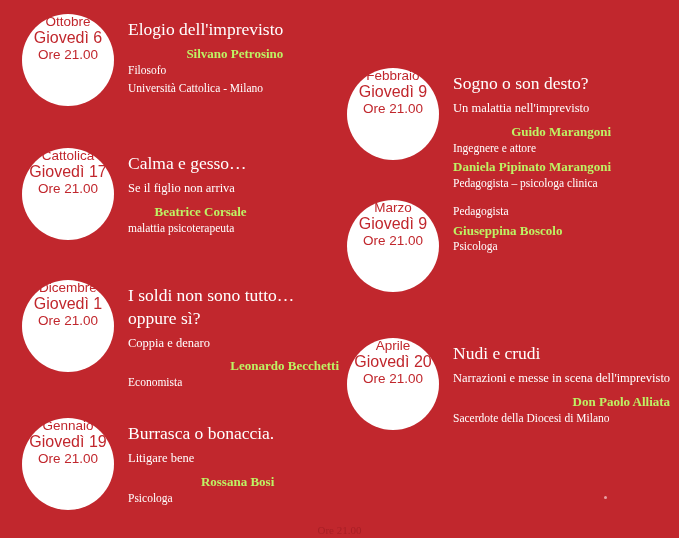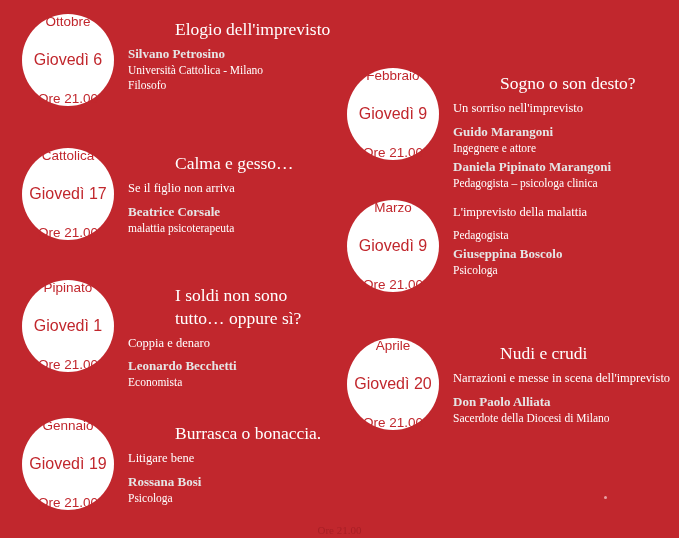--- a/index.html
+++ b/index.html
@@ -37,53 +37,53 @@
 
   .date-badge {
     width: 92px;
     height: 92px;
     border-radius: 50%;
     background: #ffffff;
     color: #c1272d;
     display: flex;
     flex-direction: column;
     align-items: center;
-    justify-content: space-between;
+    justify-content: flex-start;
     flex: 0 0 auto;
     line-height: 1.12;
     font-size: 13.5px;
     font-family: "Liberation Sans", sans-serif;
     text-align: center;
   }
   .date-badge .month { font-size: 13.5px; }
   .date-badge .day { font-size: 16px; }
   .date-badge .time { font-size: 13.5px; }
 
   .details {
     margin-left: 14px;
     padding-top: 4px;
   }
   .title {
     font-size: 17.5px;
     line-height: 1.3;
     margin-bottom: 5px;
     color: #ffffff;
-    margin-left: 47px;
   }
   .subtitle {
     font-size: 12.5px;
     line-height: 1.35;
     margin-bottom: 7px;
     color: #ffffff;
   }
   .speaker {
     font-size: 13px;
     font-weight: bold;
     line-height: 1.3;
-    color: #e5e5e5;
+    color: #bef264;
+    text-align: right;
   }
   .role {
     font-size: 11.5px;
     line-height: 1.35;
     margin-bottom: 3px;
     color: #ffffff;
   }
   .role.last { margin-bottom: 0; }
 
   
@@ -126,42 +126,42 @@
 
     <div class="event" id="ev-0">
       <div class="date-badge">
         <span class="month">Ottobre</span>
         <span class="day">Giovedì 6</span>
         <span class="time">Ore 21.00</span>
       </div>
       <div class="details">
         <div class="title">Elogio dell'imprevisto</div>
         <div class="speaker">Silvano Petrosino</div>
+        <div class="role">Filosofo</div>
         <div class="role last">Università Cattolica - Milano</div>
-        <div class="role">Filosofo</div>
       </div>
     </div>
 
     <div class="event" id="ev-1">
       <div class="date-badge">
         <span class="month">Cattolica</span>
         <span class="day">Giovedì 17</span>
         <span class="time">Ore 21.00</span>
       </div>
       <div class="details">
         <div class="title">Calma e gesso…</div>
         <div class="subtitle">Se il figlio non arriva</div>
         <div class="speaker">Beatrice Corsale</div>
         <div class="role last">malattia psicoterapeuta</div>
       </div>
     </div>
 
     <div class="event" id="ev-2">
       <div class="date-badge">
-        <span class="month">Pipinato</span>
+        <span class="month">Dicembre</span>
         <span class="day">Giovedì 1</span>
         <span class="time">Ore 21.00</span>
       </div>
       <div class="details">
         <div class="title">I soldi non sono tutto… oppure sì?</div>
         <div class="subtitle">Coppia e denaro</div>
         <div class="speaker">Leonardo Becchetti</div>
         <div class="role last">Economista</div>
       </div>
     </div>
@@ -185,36 +185,35 @@
   <div class="column col-right">
 
     <div class="event" id="ev-4">
       <div class="date-badge">
         <span class="month">Febbraio</span>
         <span class="day">Giovedì 9</span>
         <span class="time">Ore 21.00</span>
       </div>
       <div class="details">
         <div class="title">Sogno o son desto?</div>
-        <div class="subtitle">Un sorriso nell'imprevisto</div>
+        <div class="subtitle">Un malattia nell'imprevisto</div>
         <div class="speaker">Guido Marangoni</div>
         <div class="role">Ingegnere e attore</div>
         <div class="speaker">Daniela Pipinato Marangoni</div>
         <div class="role last">Pedagogista – psicologa clinica</div>
       </div>
     </div>
 
     <div class="event" id="ev-5">
       <div class="date-badge">
         <span class="month">Marzo</span>
         <span class="day">Giovedì 9</span>
         <span class="time">Ore 21.00</span>
       </div>
       <div class="details">
-        <div class="subtitle">L'imprevisto della malattia</div>
         <div class="role">Pedagogista</div>
         <div class="speaker">Giuseppina Boscolo</div>
         <div class="role last">Psicologa</div>
       </div>
     </div>
 
     <div class="event" id="ev-6">
       <div class="date-badge">
         <span class="month">Aprile</span>
         <span class="day">Giovedì 20</span>

